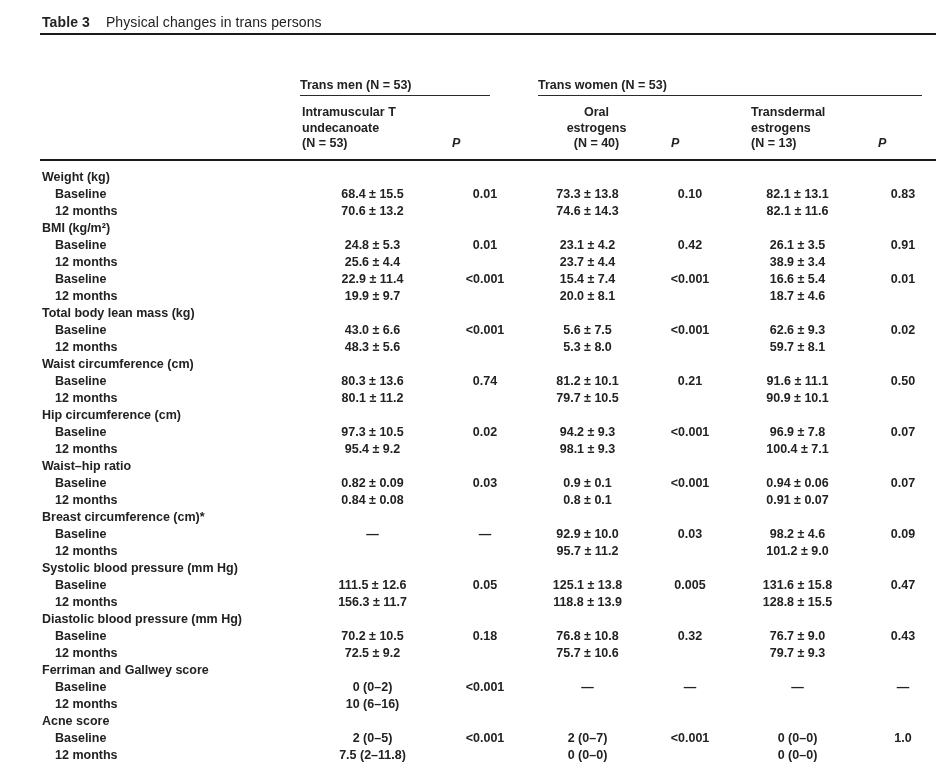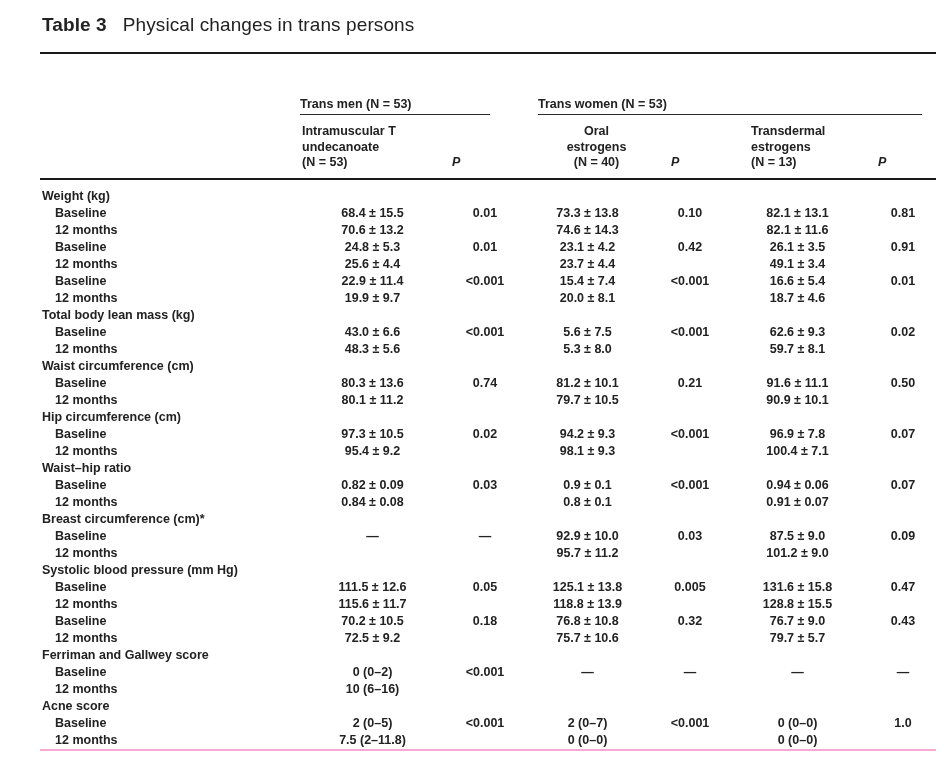--- a/index.html
+++ b/index.html
@@ -12,22 +12,22 @@
     height: 763px;
     font-family: "Liberation Sans", sans-serif;
     color: #222222;
     overflow: hidden;
   }
   .page {
     padding: 10px 14px 0 40px;
   }
   
   .caption {
-    font-size: 19px;
-    padding: 4px 0 16px 2px;
+    font-size: 14px;
+    padding: 4px 0 3px 2px;
     letter-spacing: 0.1px;
   }
   .cap-label {
     font-weight: bold;
     margin-right: 16px;
   }
   
   table {
     border-collapse: collapse;
     table-layout: fixed;
@@ -133,47 +133,50 @@
         <tr>
           <td colspan="7" class="param section-name">Weight (kg)</td>
         </tr>
         <tr>
           <td class="param sub">Baseline</td>
           <td class="val">68.4 ± 15.5</td>
           <td class="val">0.01</td>
           <td class="val">73.3 ± 13.8</td>
           <td class="val">0.10</td>
           <td class="val">82.1 ± 13.1</td>
-          <td class="val">0.81</td>
+          <td class="val">0.83</td>
         </tr>
         <tr>
           <td class="param sub">12 months</td>
           <td class="val">70.6 ± 13.2</td>
           <td class="val"></td>
           <td class="val">74.6 ± 14.3</td>
           <td class="val"></td>
           <td class="val">82.1 ± 11.6</td>
           <td class="val"></td>
+        </tr>
+        <tr>
+          <td colspan="7" class="param section-name">BMI (kg/m²)</td>
         </tr>
         <tr>
           <td class="param sub">Baseline</td>
           <td class="val">24.8 ± 5.3</td>
           <td class="val">0.01</td>
           <td class="val">23.1 ± 4.2</td>
           <td class="val">0.42</td>
           <td class="val">26.1 ± 3.5</td>
           <td class="val">0.91</td>
         </tr>
         <tr>
           <td class="param sub">12 months</td>
           <td class="val">25.6 ± 4.4</td>
           <td class="val"></td>
           <td class="val">23.7 ± 4.4</td>
           <td class="val"></td>
-          <td class="val">49.1 ± 3.4</td>
+          <td class="val">38.9 ± 3.4</td>
           <td class="val"></td>
         </tr>
         <tr>
           <td class="param sub">Baseline</td>
           <td class="val">22.9 ± 11.4</td>
           <td class="val">&lt;0.001</td>
           <td class="val">15.4 ± 7.4</td>
           <td class="val">&lt;0.001</td>
           <td class="val">16.6 ± 5.4</td>
           <td class="val">0.01</td>
@@ -273,21 +276,21 @@
         </tr>
         <tr>
           <td colspan="7" class="param section-name">Breast circumference (cm)*</td>
         </tr>
         <tr>
           <td class="param sub">Baseline</td>
           <td class="val">—</td>
           <td class="val">—</td>
           <td class="val">92.9 ± 10.0</td>
           <td class="val">0.03</td>
-          <td class="val">87.5 ± 9.0</td>
+          <td class="val">98.2 ± 4.6</td>
           <td class="val">0.09</td>
         </tr>
         <tr>
           <td class="param sub">12 months</td>
           <td class="val"></td>
           <td class="val"></td>
           <td class="val">95.7 ± 11.2</td>
           <td class="val"></td>
           <td class="val">101.2 ± 9.0</td>
           <td class="val"></td>
@@ -299,43 +302,46 @@
           <td class="param sub">Baseline</td>
           <td class="val">111.5 ± 12.6</td>
           <td class="val">0.05</td>
           <td class="val">125.1 ± 13.8</td>
           <td class="val">0.005</td>
           <td class="val">131.6 ± 15.8</td>
           <td class="val">0.47</td>
         </tr>
         <tr>
           <td class="param sub">12 months</td>
-          <td class="val">115.6 ± 11.7</td>
+          <td class="val">156.3 ± 11.7</td>
           <td class="val"></td>
           <td class="val">118.8 ± 13.9</td>
           <td class="val"></td>
           <td class="val">128.8 ± 15.5</td>
           <td class="val"></td>
+        </tr>
+        <tr>
+          <td colspan="7" class="param section-name">Diastolic blood pressure (mm Hg)</td>
         </tr>
         <tr>
           <td class="param sub">Baseline</td>
           <td class="val">70.2 ± 10.5</td>
           <td class="val">0.18</td>
           <td class="val">76.8 ± 10.8</td>
           <td class="val">0.32</td>
           <td class="val">76.7 ± 9.0</td>
           <td class="val">0.43</td>
         </tr>
         <tr>
           <td class="param sub">12 months</td>
           <td class="val">72.5 ± 9.2</td>
           <td class="val"></td>
           <td class="val">75.7 ± 10.6</td>
           <td class="val"></td>
-          <td class="val">79.7 ± 5.7</td>
+          <td class="val">79.7 ± 9.3</td>
           <td class="val"></td>
         </tr>
         <tr>
           <td colspan="7" class="param section-name">Ferriman and Gallwey score</td>
         </tr>
         <tr>
           <td class="param sub">Baseline</td>
           <td class="val">0 (0–2)</td>
           <td class="val">&lt;0.001</td>
           <td class="val">—</td>

